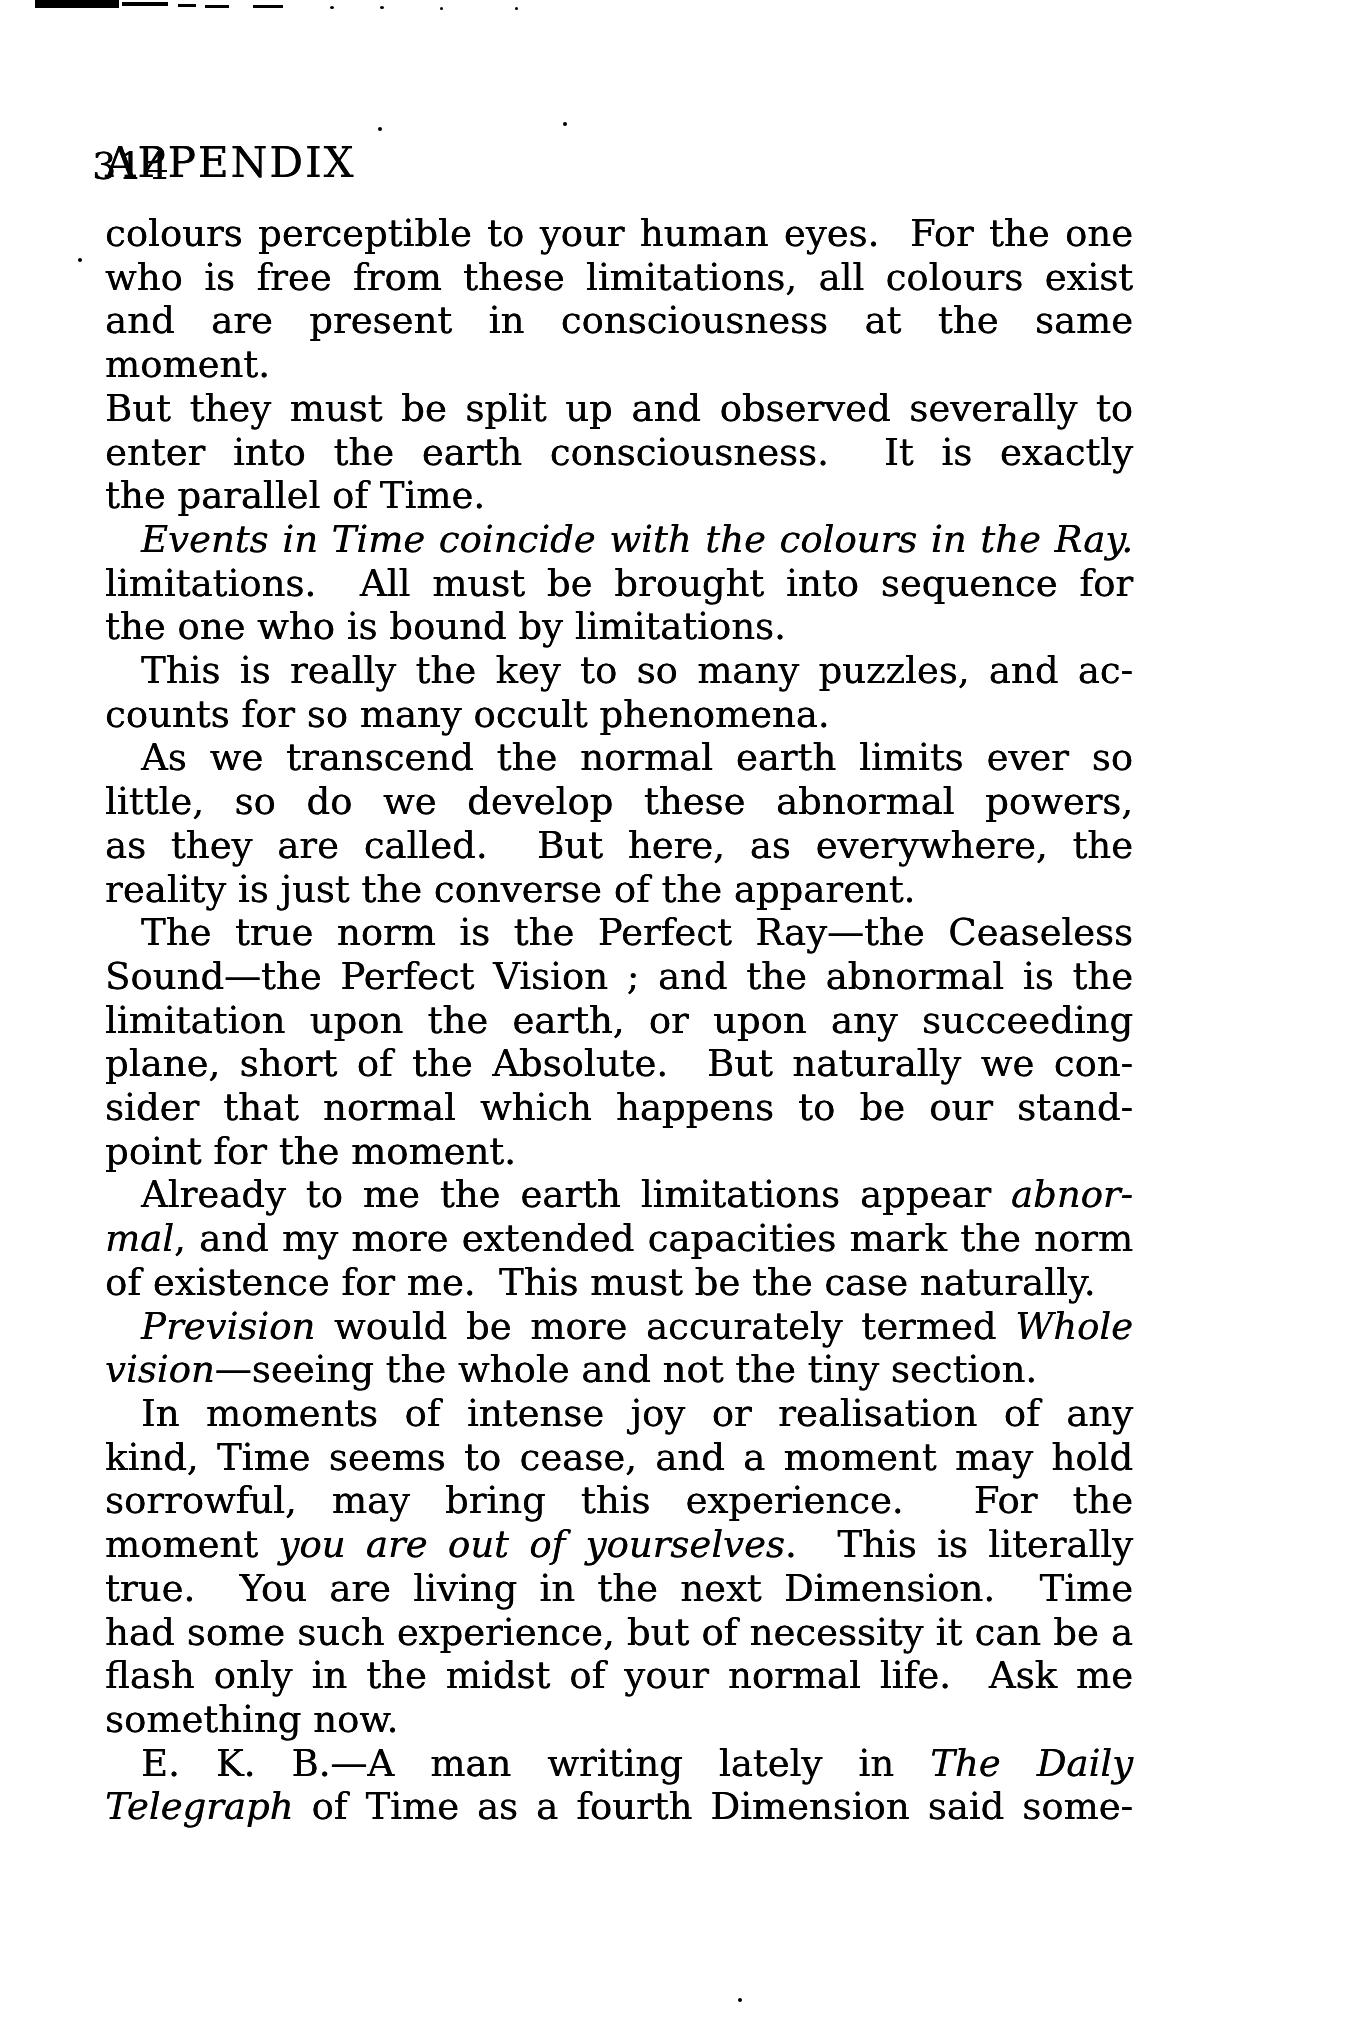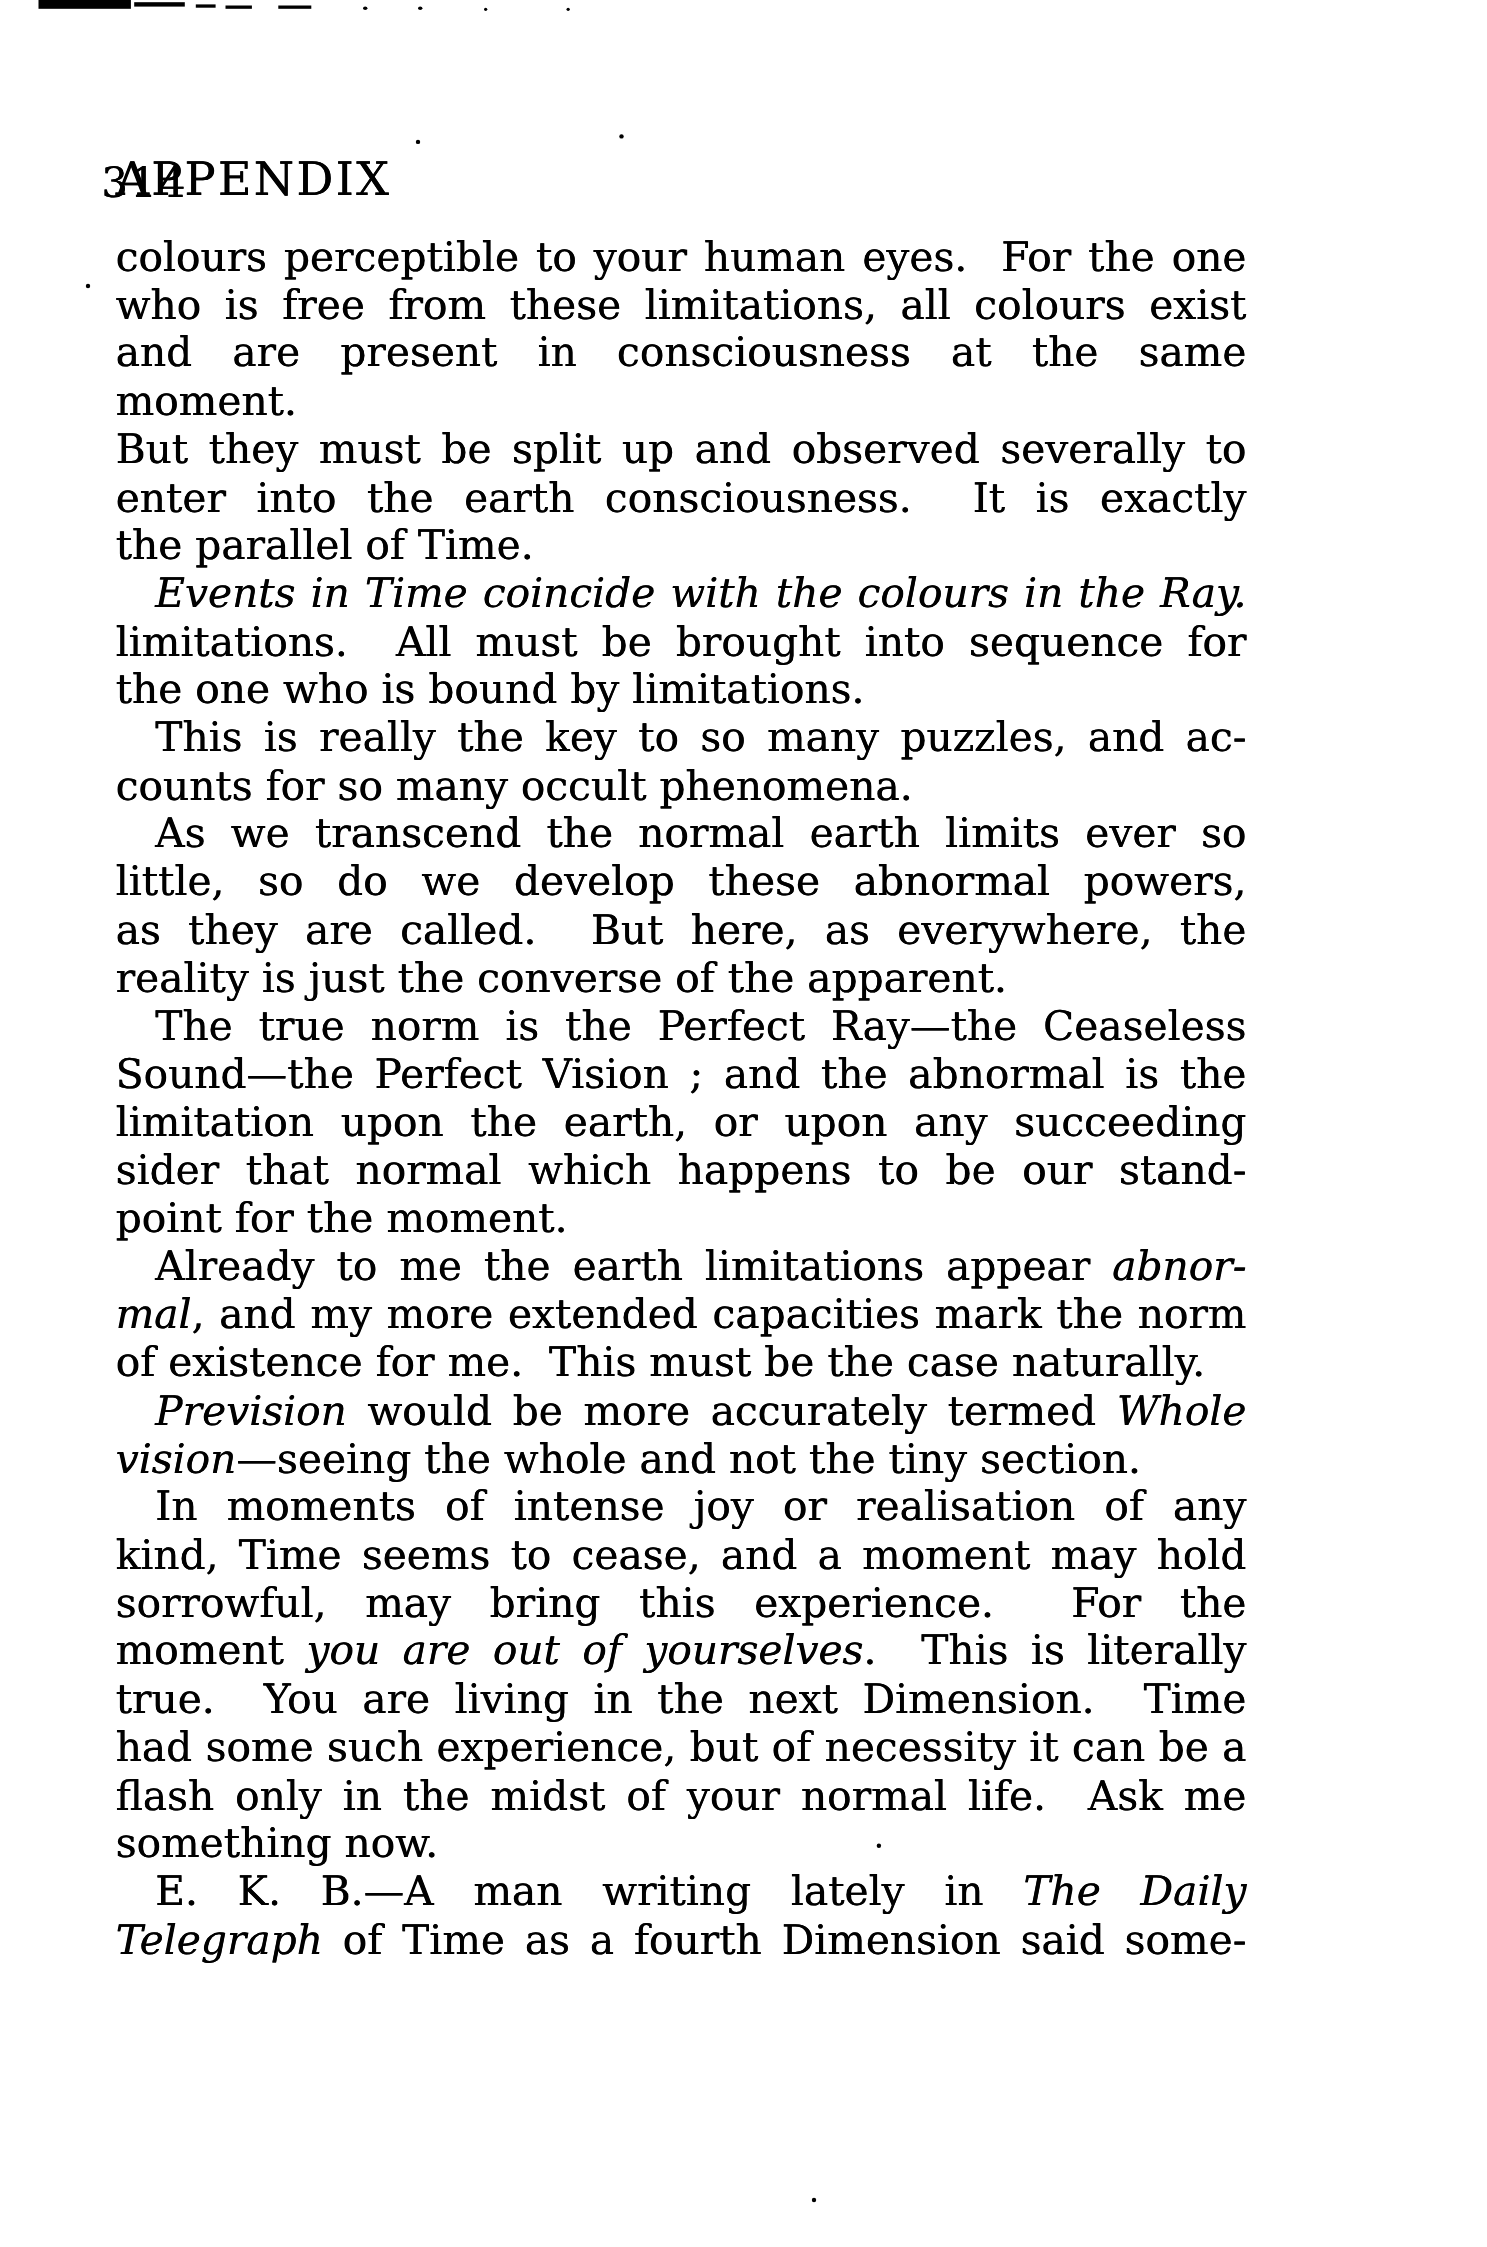--- a/index.html
+++ b/index.html
@@ -82,20 +82,21 @@
       <div class="line"><span>the one who is bound by limitations.</span></div>
       <div class="line j indent"><span>This is really the key to so many puzzles, and ac-</span></div>
       <div class="line"><span>counts for so many occult phenomena.</span></div>
       <div class="line j indent"><span>As we transcend the normal earth limits ever so</span></div>
       <div class="line j"><span>little, so do we develop these abnormal powers,</span></div>
       <div class="line j"><span>as they are called.  But here, as everywhere, the</span></div>
       <div class="line"><span>reality is just the converse of the apparent.</span></div>
       <div class="line j indent"><span>The true norm is the Perfect Ray—the Ceaseless</span></div>
       <div class="line j"><span>Sound—the Perfect Vision ; and the abnormal is the</span></div>
       <div class="line j"><span>limitation upon the earth, or upon any succeeding</span></div>
+      <div class="line j"><span>plane, short of the Absolute.  But naturally we con-</span></div>
       <div class="line j"><span>sider that normal which happens to be our stand-</span></div>
       <div class="line"><span>point for the moment.</span></div>
       <div class="line j indent"><span>Already to me the earth limitations appear </span><span class="i">abnor-</span></div>
       <div class="line j"><span class="i">mal</span><span>, and my more extended capacities mark the norm</span></div>
       <div class="line"><span>of existence for me.  This must be the case naturally.</span></div>
       <div class="line j indent"><span class="i">Prevision</span><span> would be more accurately termed </span><span class="i">Whole</span></div>
       <div class="line"><span class="i">vision</span><span>—seeing the whole and not the tiny section.</span></div>
       <div class="line j indent"><span>In moments of intense joy or realisation of any</span></div>
       <div class="line j"><span>kind, Time seems to cease, and a moment may hold</span></div>
       <div class="line j"><span>sorrowful, may bring this experience.  For the</span></div>

